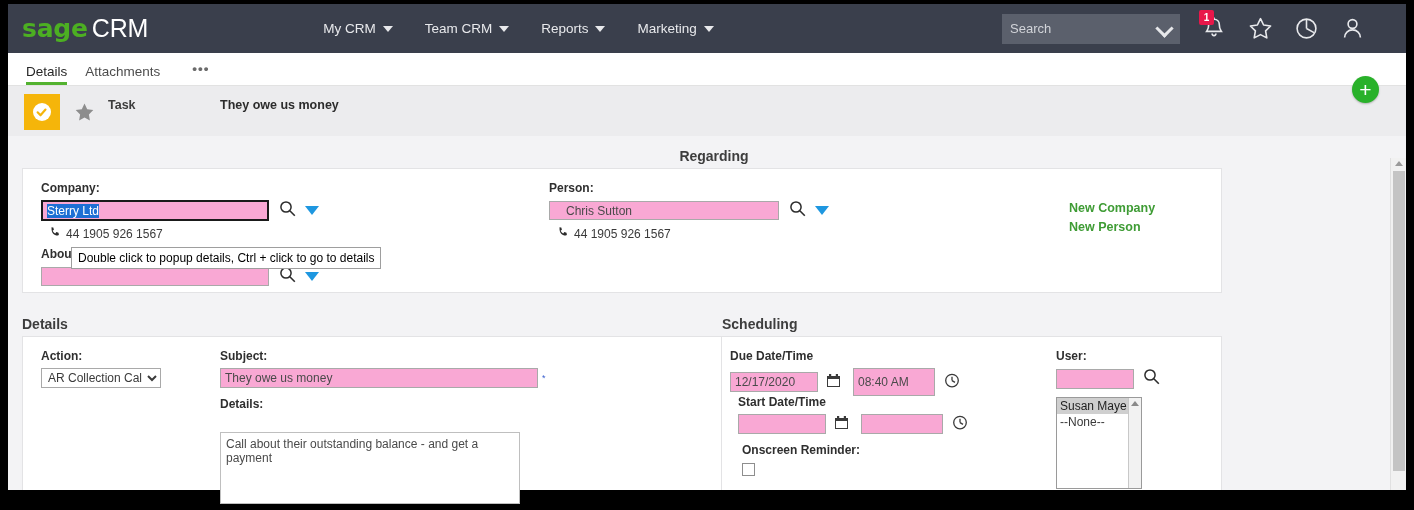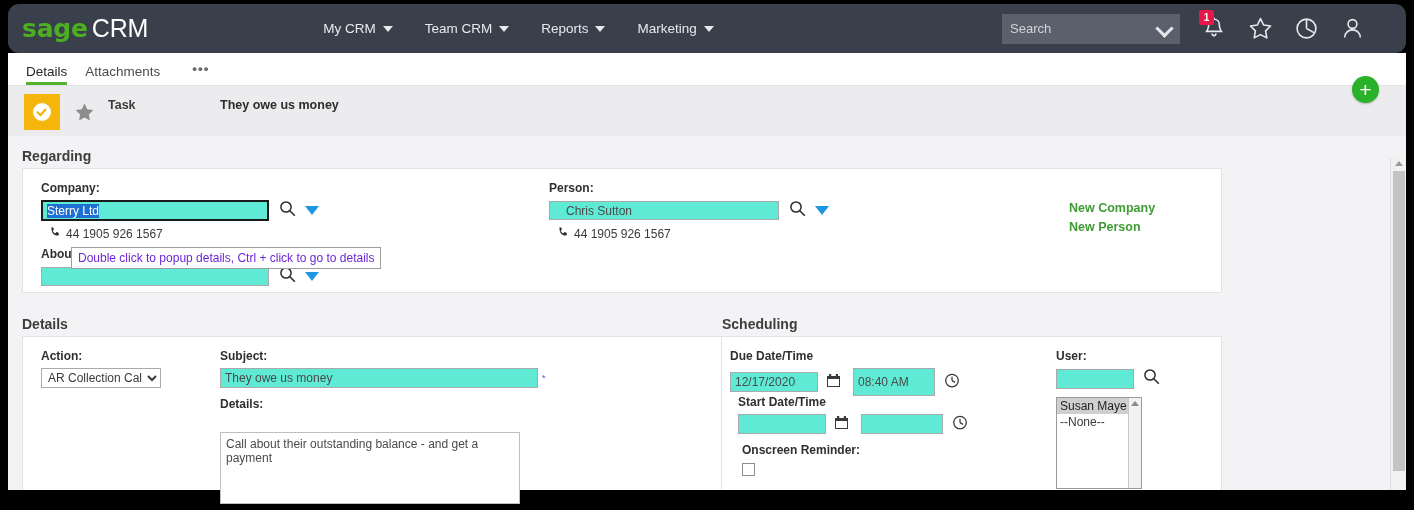--- a/index.html
+++ b/index.html
@@ -11,21 +11,21 @@
   #page {
     position: relative;
     width: 1414px; height: 510px;
     background: #000;
     overflow: hidden;
   }
   
   .topbar {
     position: absolute; left: 8px; top: 4px; width: 1398px; height: 49px;
     background: #3a3f4c;
-    display: flex; align-items: center; border-radius: 11px;
+    display: flex; align-items: center;
   }
   .logo { margin-left: 14px; font-size: 25px; letter-spacing: -.2px; white-space: nowrap; }
   .logo .sage { color: #4caf22; font-weight: bold; font-family: "DejaVu Sans", sans-serif; }
   .logo .crm { color: #ffffff; font-weight: normal; margin-left: 4px; }
   .mainnav { display: flex; align-items: center; margin-left: 175px; }
   .navitem {
     color: #e8e9ec; font-size: 13.5px; margin-right: 32px;
     display: flex; align-items: center; white-space: nowrap; cursor: pointer;
   }
   .caret-down {
@@ -93,46 +93,47 @@
     box-shadow: 0 1px 2px rgba(0,0,0,.25);
   }
   
   .body {
     position: absolute; left: 8px; top: 136px; width: 1398px; height: 354px;
     background: #f3f3f5;
   }
   .grouptitle {
     font-size: 14px; color: #3d3d3d; font-weight: bold;
     padding: 12px 0 8px 14px;
+    text-align: center;
   }
   .panel { background: #fff; border: 1px solid #e3e3e5; }
   .regarding-panel {
     position: absolute; left: 14px; top: 32px; width: 1200px; height: 125px;
   }
   .fieldlabel { font-size: 12px; font-weight: bold; color: #2f2f2f; }
   .txtinput {
-    height: 19px; border: 1px solid #a9a9a9; background: #5eead4;
+    height: 19px; border: 1px solid #a9a9a9; background: #f9a8d4;
     font-size: 12px; color: #4a4a4a; padding: 0 4px;
     display: flex; align-items: center; font-family: "Liberation Sans", sans-serif;
   }
   .txtinput.focused { border: 2px solid #1a1a1a; height: 21px; }
   .sel-text { background: #1d6fd4; color: #fff; }
   .magnifier { cursor: pointer; }
   .bluecaret {
     width: 0; height: 0; cursor: pointer;
     border-left: 7px solid transparent; border-right: 7px solid transparent;
     border-top: 9px solid #1e97e0;
   }
   .phoneline { display: flex; align-items: center; font-size: 12px; color: #3a3a3a; }
   .greenlink {
     color: #3f9c35; font-weight: bold; font-size: 12.5px; cursor: pointer;
   }
   .tooltip {
     position: absolute; background: #fff; border: 1px solid #9e9e9e;
-    font-size: 12px; color: #6d28d9; padding: 3px 6px; white-space: nowrap; z-index: 20;
+    font-size: 12px; color: #000000; padding: 3px 6px; white-space: nowrap; z-index: 20;
   }
   .details-panel { position: absolute; left: 14px; top: 200px; width: 700px; height: 154px; border-bottom: none; }
   .sched-panel  { position: absolute; left: 714px; top: 200px; width: 500px; height: 154px; border-bottom: none; border-left: none; }
   .band {
     position: absolute; left: 0; top: 168px; width: 1200px; height: 32px;
   }
   select.dd {
     font-size: 12px; height: 20px; border: 1px solid #a9a9a9;
     background: #fff; color: #3a3a3a; padding: 0 2px;
     font-family: "Liberation Sans", sans-serif;

